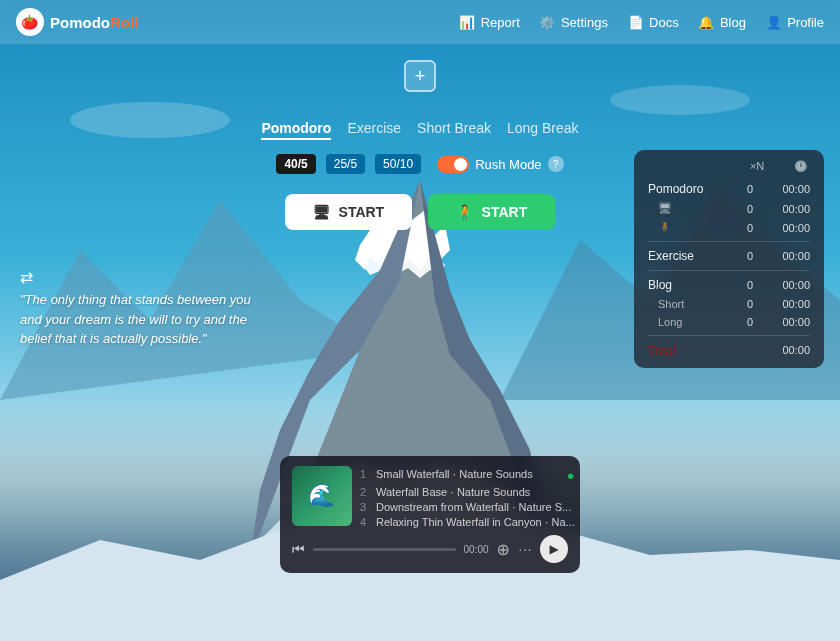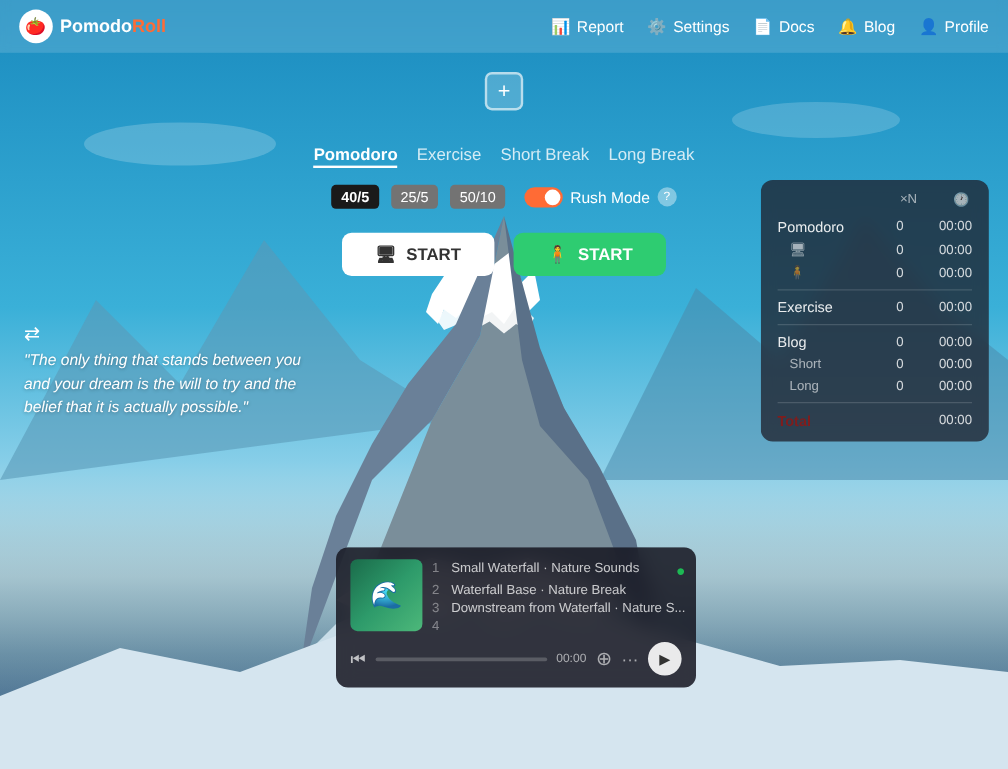--- a/index.html
+++ b/index.html
@@ -148,21 +148,21 @@
     }
 
     
     .presets {
       display: flex;
       gap: 10px;
       align-items: center;
       margin-bottom: 20px;
     }
     .preset-badge {
-      background: #737373;
+      background: #0369a1;
       color: white;
       font-size: 12px;
       padding: 3px 8px;
       border-radius: 4px;
       cursor: pointer;
     }
     .preset-badge.active {
       background: #1a1a1a;
       font-weight: 700;
     }
@@ -649,28 +649,29 @@
   <div class="music-header">
     <div class="music-thumbnail"></div>
     <div class="music-playlist">
       <div class="music-pl-item">
         <span class="music-pl-num">1</span>
         <span class="music-pl-title">Small Waterfall · Nature Sounds</span>
         <span class="spotify-icon">●</span>
       </div>
       <div class="music-pl-item">
         <span class="music-pl-num">2</span>
-        <span class="music-pl-title">Waterfall Base · Nature Break</span>
+        <span class="music-pl-title">Waterfall Base · Nature Sounds</span>
       </div>
       <div class="music-pl-item">
         <span class="music-pl-num">3</span>
         <span class="music-pl-title">Downstream from Waterfall · Nature S...</span>
       </div>
       <div class="music-pl-item">
         <span class="music-pl-num">4</span>
+        <span class="music-pl-title">Relaxing Thin Waterfall in Canyon · Na...</span>
       </div>
     </div>
   </div>
   <div class="music-controls">
     <button class="ctrl-btn">⏮</button>
     <div class="progress-bar">
       <div class="progress-fill"></div>
     </div>
     <span class="time-label">00:00</span>
     <span class="add-ctrl">⊕</span>

